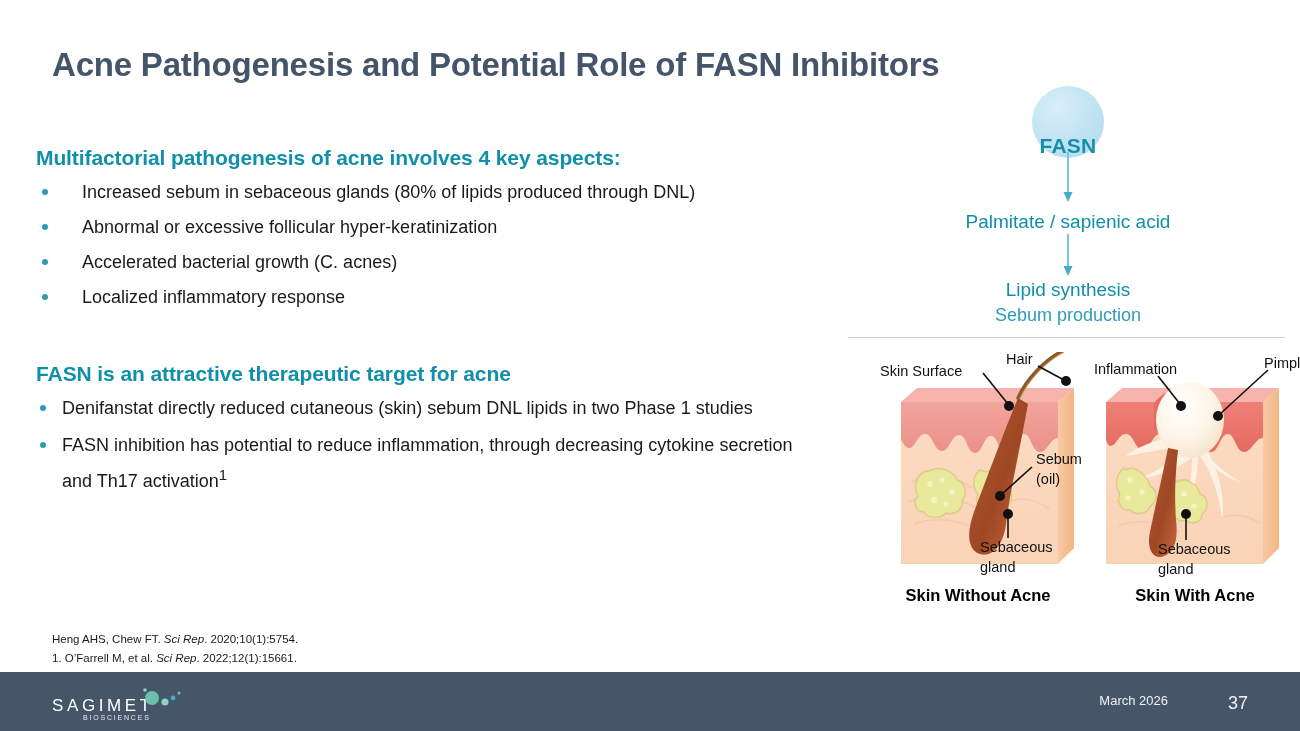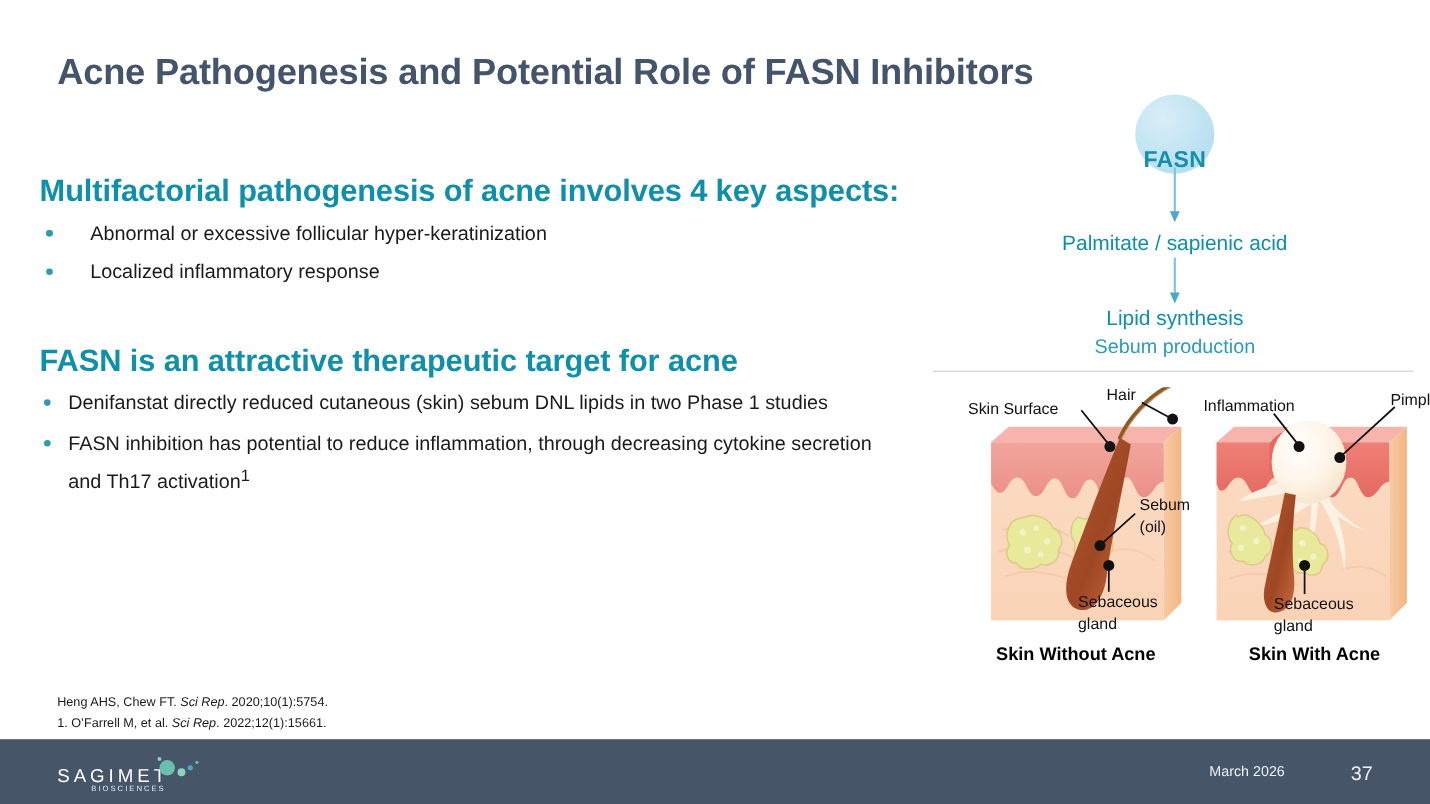--- a/index.html
+++ b/index.html
@@ -34,24 +34,24 @@
   }
 
   
   .left-col {
     position: absolute;
     left: 36px;
     top: 146px;
     width: 790px;
   }
   .section-head {
-    font-size: 28px;
+    font-size: 21px;
     font-weight: bold;
     color: #0f8fa9;
-    margin: 12px 0 8px 0;
+    margin: 0 0 8px 0;
     letter-spacing: -0.1px;
   }
   .bullets {
     list-style: none;
     margin: 0;
     padding: 0;
   }
   .bullets li {
     position: relative;
     font-size: 18px;
@@ -233,22 +233,23 @@
 
 <div class="slide">
 
   <div class="slide-title">Acne Pathogenesis and Potential Role of FASN Inhibitors</div>
 
   <div class="left-col">
 
     <div class="section-one">
       <h2 class="section-head">Multifactorial pathogenesis of acne involves 4 key aspects:</h2>
       <ul class="bullets list-a">
-        <li><span class="dot"></span></li>
+        <li><span class="dot"></span><span>Increased sebum in sebaceous glands (80% of lipids produced through DNL)</span></li>
         <li><span class="dot"></span><span>Abnormal or excessive follicular hyper-keratinization</span></li>
+        <li><span class="dot"></span><span>Accelerated bacterial growth (C. acnes)</span></li>
         <li><span class="dot"></span><span>Localized inflammatory response</span></li>
       </ul>
     </div>
 
     <div class="section-two">
       <h2 class="section-head">FASN is an attractive therapeutic target for acne</h2>
       <ul class="bullets list-b">
         <li><span class="dot"></span><span>Denifanstat directly reduced cutaneous (skin) sebum DNL lipids in two Phase 1 studies</span></li>
         <li><span class="dot"></span><span>FASN inhibition has potential to reduce inflammation, through decreasing cytokine secretion and Th17 activation</span><sup>1</sup></li>
       </ul>

